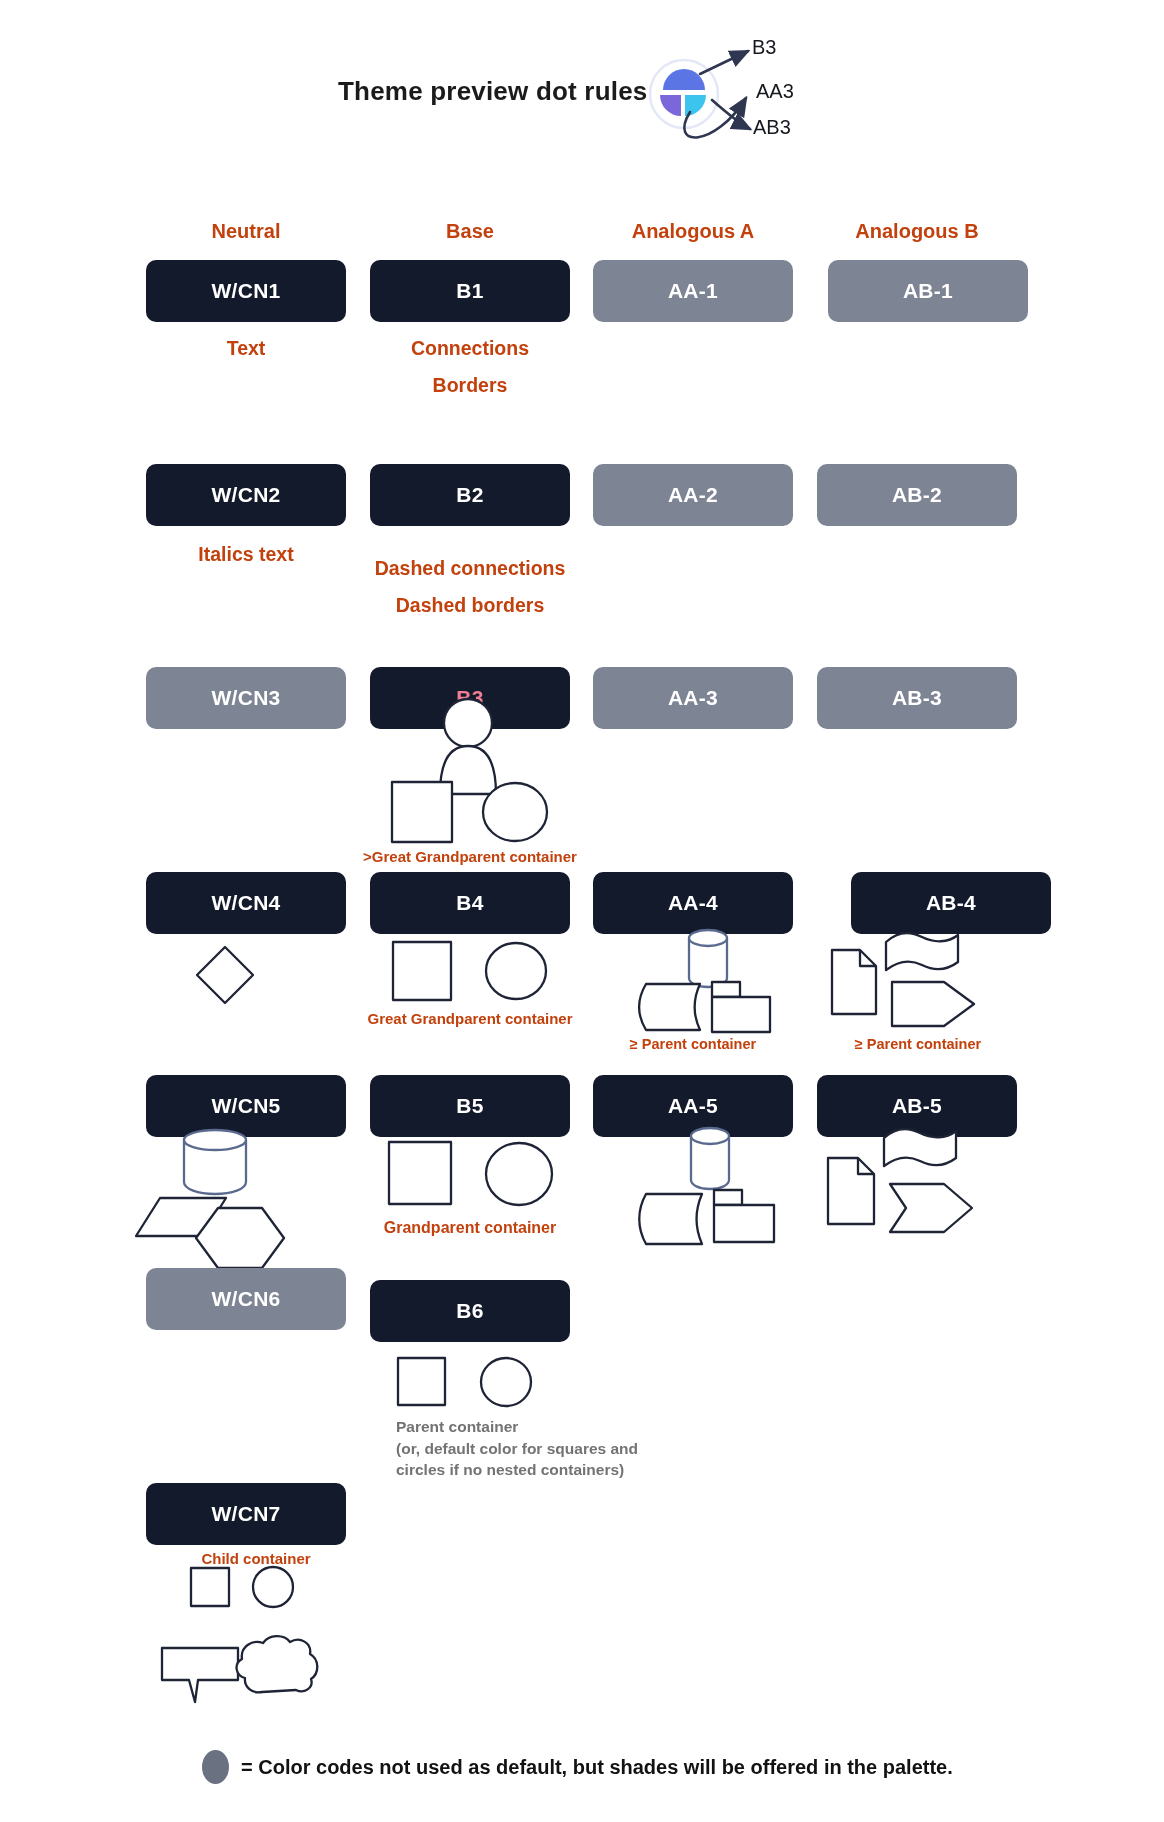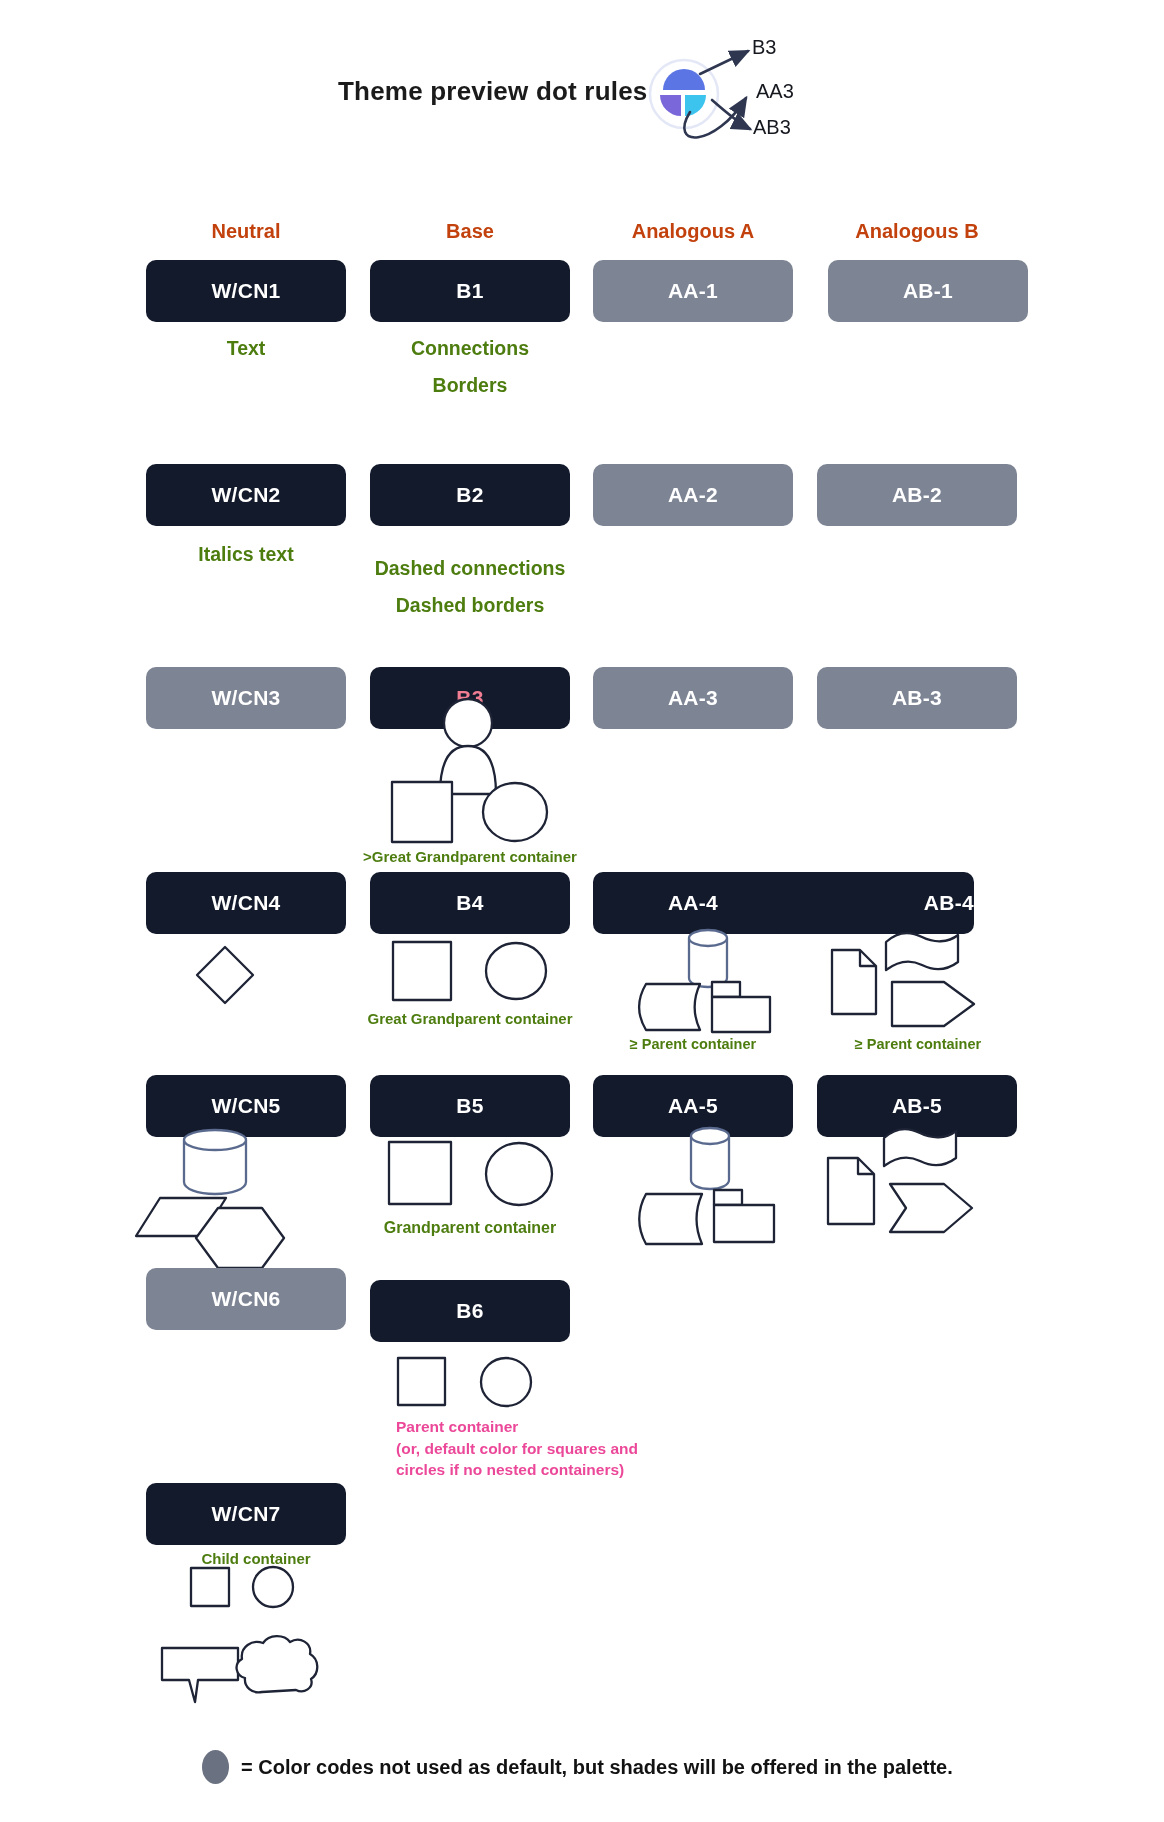--- a/index.html
+++ b/index.html
@@ -11,26 +11,26 @@
   .title{font-size:26px;font-weight:600;color:#1b1b1b;letter-spacing:.2px;}
   .dot-label{font-size:20px;font-weight:500;color:#16181f;}
   .col-header{width:200px;text-align:center;font-size:20px;font-weight:700;color:#c2410c;}
   .swatch{
     width:200px;height:62px;border-radius:10px;display:flex;align-items:center;justify-content:center;
     font-size:21px;font-weight:700;color:#ffffff;letter-spacing:.3px;
   }
   .swatch.dark{background:var(--dark,#131a2c);}
   .swatch.gray{background:var(--gray,#7d8494);}
   .swatch .pink{color:var(--pink,#f27e93);}
-  .cap{text-align:center;font-weight:700;color:#4d7c0f;}
+  .cap{text-align:center;font-weight:700;color:#c2410c;}
   .cap-lg{font-size:19.5px;line-height:37px;}
   .cap-md{font-size:16px;}
   .cap-sm{font-size:15px;}
   .cap-xs{font-size:14.5px;}
-  .cap-left{text-align:left;font-size:15.5px;line-height:21.5px;font-weight:700;color:#ec4899;}
+  .cap-left{text-align:left;font-size:15.5px;line-height:21.5px;font-weight:700;color:#737373;}
   .legend-text{font-size:20px;font-weight:700;color:#121212;}
   .legend-dot{width:27px;height:34px;border-radius:50%;background:var(--legend-dot,#6a7181);}
   svg .shape{fill:#ffffff;stroke:var(--line,#1e2436);stroke-width:2.3;stroke-linejoin:round;}
   svg .shape-blue{fill:#ffffff;stroke:var(--cyl,#5a6a8e);stroke-width:2.3;stroke-linejoin:round;}
   svg .crease{fill:none;stroke:var(--line,#1e2436);stroke-width:2.3;stroke-linejoin:round;}
   svg .arrow{fill:none;stroke:var(--arrow,#2e3650);stroke-width:2.6;stroke-linecap:round;}
 </style>
 </head>
 <body>
 
@@ -126,21 +126,21 @@
 
   <div class="abs swatch dark" style="left:146px;top:872px;">
       <span>W/CN4</span>
     </div>
   <div class="abs swatch dark" style="left:370px;top:872px;">
       <span>B4</span>
     </div>
   <div class="abs swatch dark" style="left:593px;top:872px;">
       <span>AA-4</span>
     </div>
-  <div class="abs swatch dark" style="left:774px;top:872px;justify-content:flex-end;">
+  <div class="abs swatch dark" style="left:851px;top:872px;">
       <span>AB-4</span>
     </div>
 
   <svg class="abs" style="left:194px;top:944px;" width="62" height="62" viewBox="0 0 62 62">
     <path class="shape" d="M31,3 L59,31 L31,59 L3,31 Z"></path>
   </svg>
 
   <svg class="abs" style="left:390px;top:936px;" width="168" height="70" viewBox="0 0 168 70">
     <rect class="shape" x="3" y="6" width="58" height="58"></rect>
     <ellipse class="shape" cx="126" cy="35" rx="30" ry="28"></ellipse>

